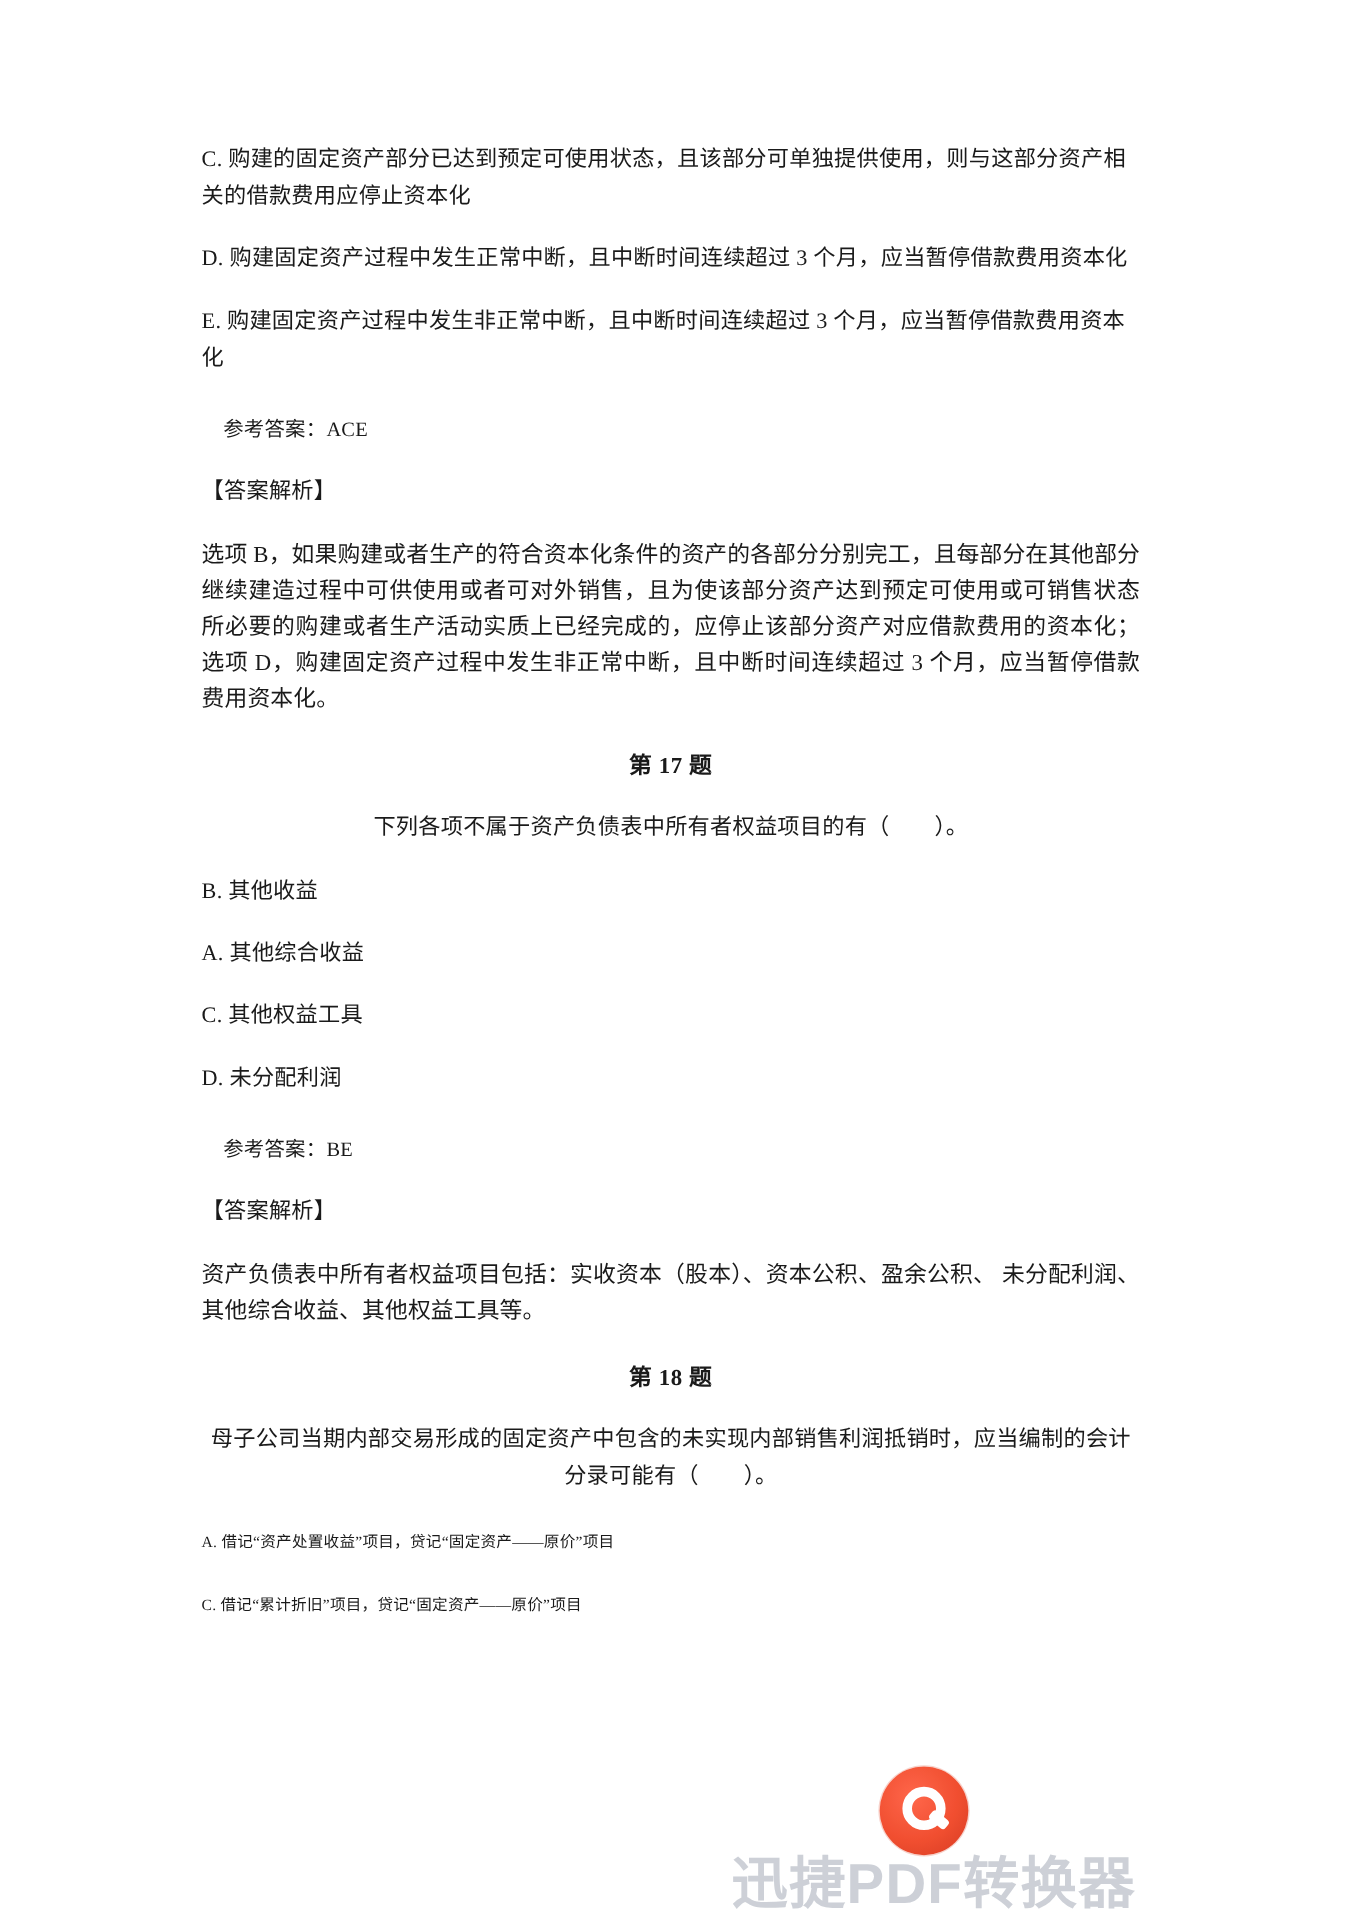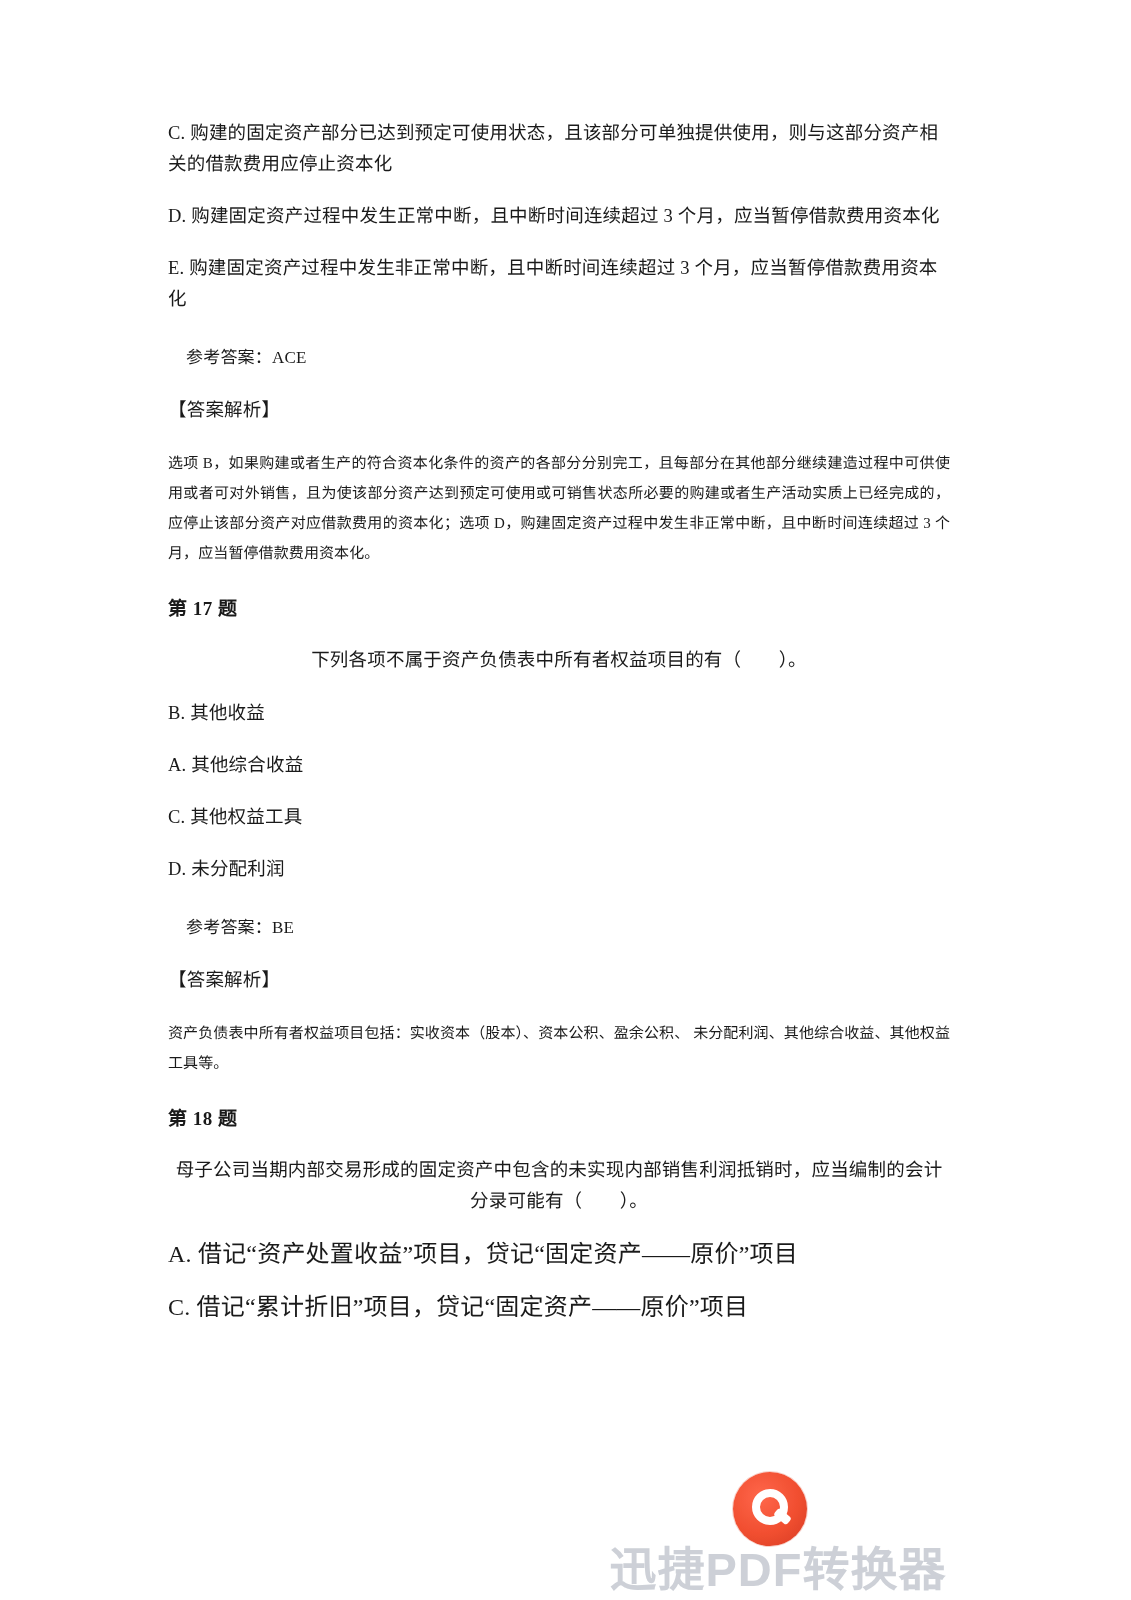--- a/index.html
+++ b/index.html
@@ -31,51 +31,52 @@
   p {
     margin: 0 0 0 0;
   }
   .opt {
     font-size: 18.5px;
     line-height: 31px;
     margin-bottom: 21px;
     letter-spacing: 0.2px;
   }
   .opt-wide {
-    font-size: 24px;
+    font-size: 13px;
     line-height: 31px;
     margin-bottom: 22px;
     letter-spacing: 0.2px;
   }
   .answer-line {
     font-size: 17px;
     line-height: 31px;
     margin: 0 0 22px 18px;
     letter-spacing: 0.2px;
   }
   .analysis-head {
     font-size: 18.5px;
     line-height: 31px;
     margin-bottom: 22px;
     font-weight: normal;
     letter-spacing: 0.2px;
   }
   .analysis-body {
-    font-size: 15px;
+    font-size: 19px;
     line-height: 30px;
     margin-bottom: 26px;
     text-align: justify;
     letter-spacing: 0.1px;
   }
   .q-title {
     font-size: 19px;
     font-weight: bold;
     line-height: 30px;
     margin-bottom: 21px;
     letter-spacing: 0.5px;
+    text-align: center;
   }
   .q-stem {
     font-size: 18.5px;
     line-height: 31px;
     margin-bottom: 22px;
     letter-spacing: 0.2px;
     text-align: center;
   }
   .spacer-sm { height: 6px; }
 

